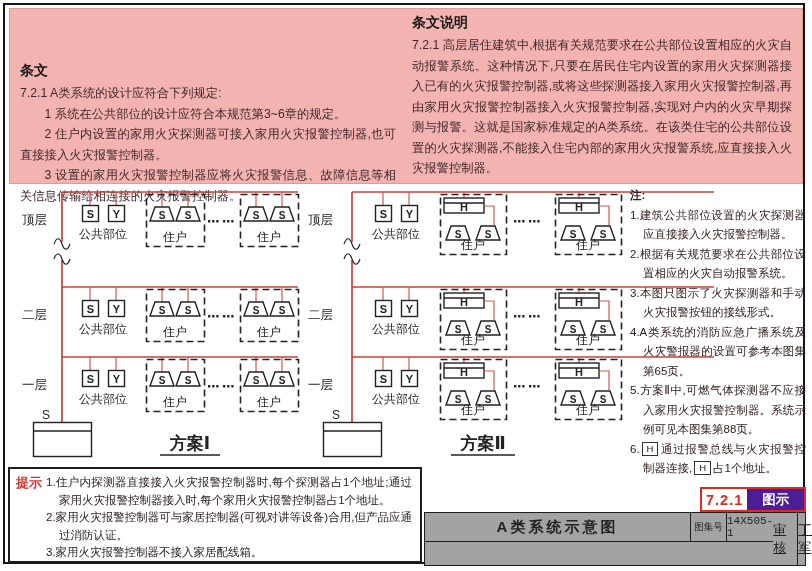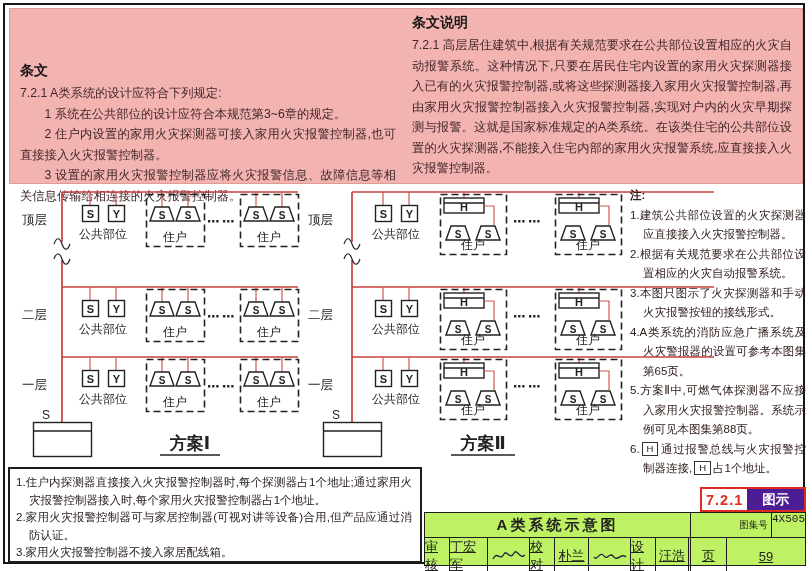--- a/index.html
+++ b/index.html
@@ -50,29 +50,29 @@
   
   .stamp{position:absolute;left:700px;top:487px;width:106px;height:25px;border:2px solid #e02a20;
          box-sizing:border-box;background:#fff;display:flex;align-items:stretch;}
   .stamp-num{color:#e02a20;font-weight:bold;font-size:14.5px;letter-spacing:1px;display:flex;
              align-items:center;padding:0 4px;}
   .stamp-suffix{background:#4c1d95;color:#fff;font-weight:bold;font-size:13.5px;flex:1;display:flex;
                 align-items:center;justify-content:center;}
 
   
   .titleblock{position:absolute;left:424px;top:512px;width:382px;height:54px;border:1.5px solid #1d1d1d;
-              box-sizing:border-box;background:#bef264;display:flex;flex-direction:column;}
+              box-sizing:border-box;background:#a3a3a3;display:flex;flex-direction:row;}
   .tb-row{display:flex;box-sizing:border-box;}
   .tb-row1{height:29px;border-bottom:1px solid #1d1d1d;}
   .tb-row2{flex:1;}
   .tb-cell{box-sizing:border-box;border-right:1px solid #1d1d1d;display:flex;align-items:center;
            justify-content:center;overflow:hidden;}
   .tb-cell:last-child{border-right:none;}
   .tb-title{width:266px;font-size:15px;font-weight:bold;letter-spacing:3px;}
-  .tb-atlas-lbl{width:36px;font-size:9.5px;margin-left:45px;}
+  .tb-atlas-lbl{width:36px;font-size:9.5px;}
   .tb-atlas-val{flex:1;font-size:11px;font-family:"Liberation Mono","DejaVu Sans Mono",monospace;}
   .tb-s{font-size:13px;text-decoration:underline;}
   .sig svg{display:block;}
 </style>
 </head>
 <body>
 
 <div class="sheet">
   <div class="frame"></div>
 
@@ -237,20 +237,21 @@
     <div class="notes-head">注:</div>
     <div class="note-item"><span>1.</span><span>建筑公共部位设置的火灾探测器应直接接入火灾报警控制器。</span></div>
     <div class="note-item"><span>2.</span><span>根据有关规范要求在公共部位设置相应的火灾自动报警系统。</span></div>
     <div class="note-item"><span>3.</span><span>本图只图示了火灾探测器和手动火灾报警按钮的接线形式。</span></div>
     <div class="note-item"><span>4.</span><span>A类系统的消防应急广播系统及火灾警报器的设置可参考本图集第65页。</span></div>
     <div class="note-item"><span>5.</span><span>方案Ⅱ中,可燃气体探测器不应接入家用火灾报警控制器。系统示例可见本图集第88页。</span></div>
     <div class="note-item"><span>6.</span><span class="hbox">H</span><span>通过报警总线与火灾报警控制器连接,</span><span class="hbox">H</span><span>占1个地址。</span></div>
   </div>
 
   <div class="tips">
+    <span class="tips-label">提示</span>
     <div class="tip-list">
       <div class="tip-item"><span>1.</span><span>住户内探测器直接接入火灾报警控制器时,每个探测器占1个地址;通过家用火灾报警控制器接入时,每个家用火灾报警控制器占1个地址。</span></div>
       <div class="tip-item"><span>2.</span><span>家用火灾报警控制器可与家居控制器(可视对讲等设备)合用,但产品应通过消防认证。</span></div>
       <div class="tip-item"><span>3.</span><span>家用火灾报警控制器不接入家居配线箱。</span></div>
     </div>
   </div>
 
   <div class="stamp">
     <span class="stamp-num">7.2.1</span>
     <span class="stamp-suffix">图示</span>

